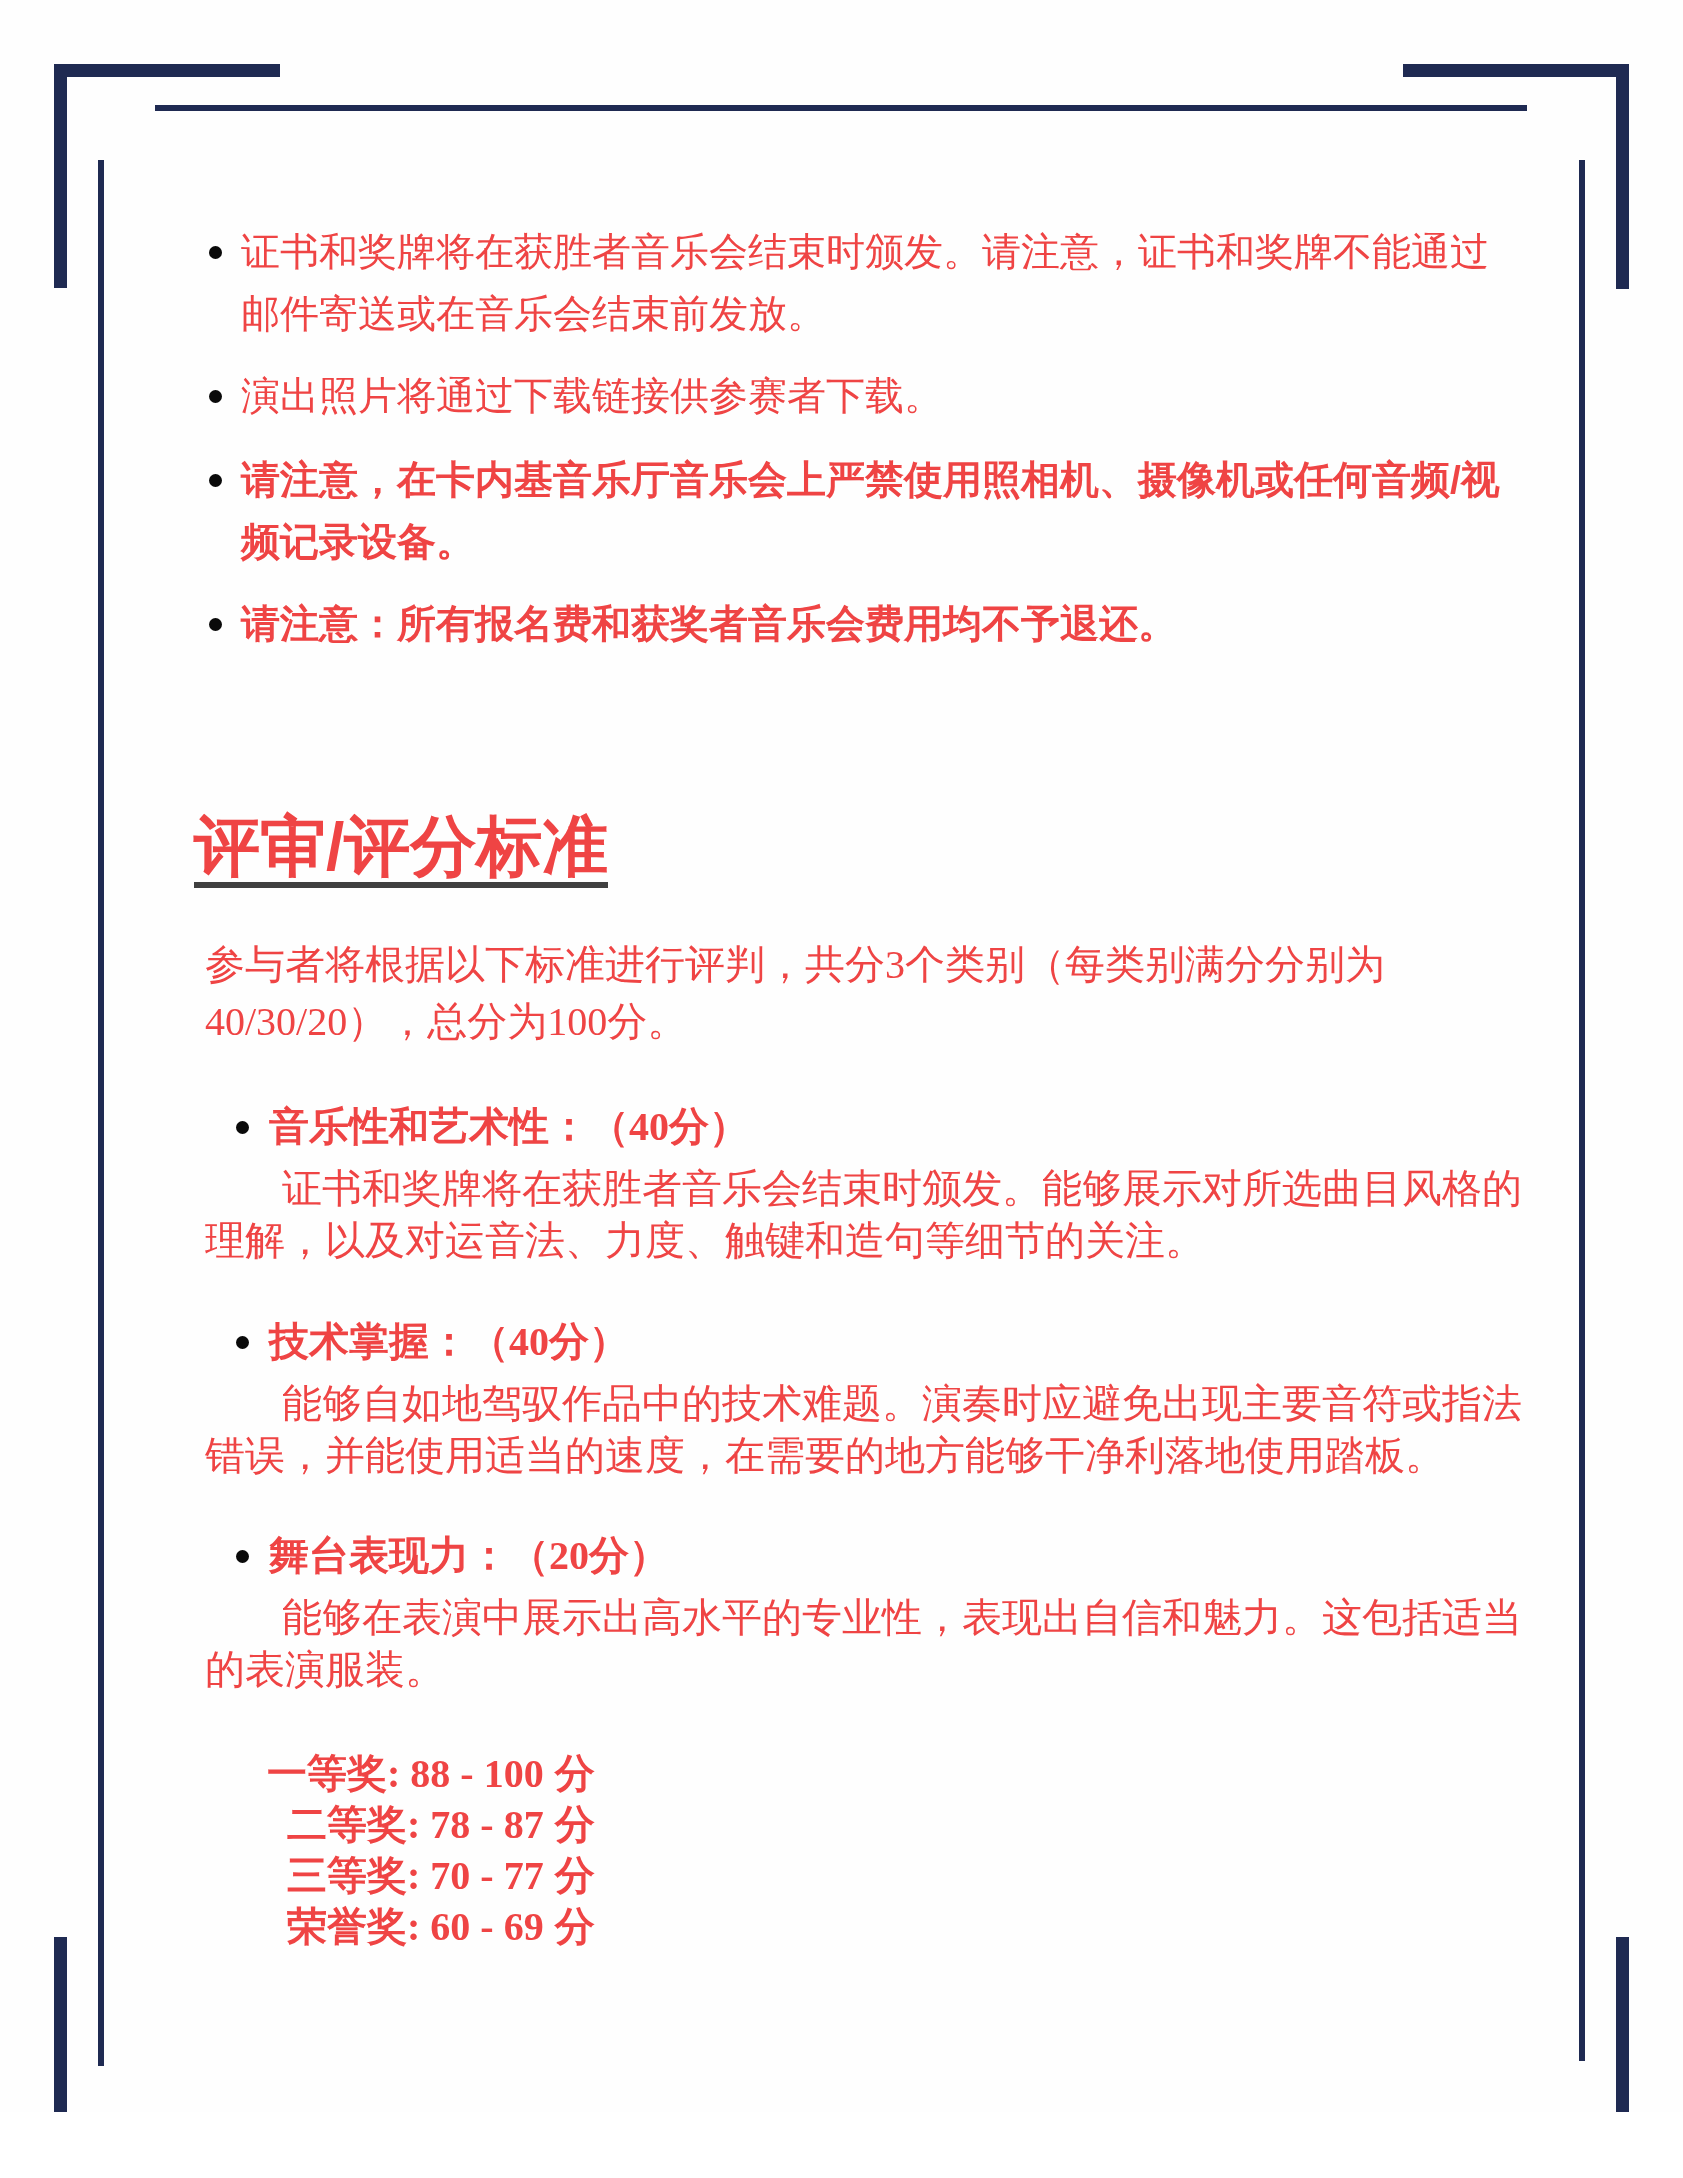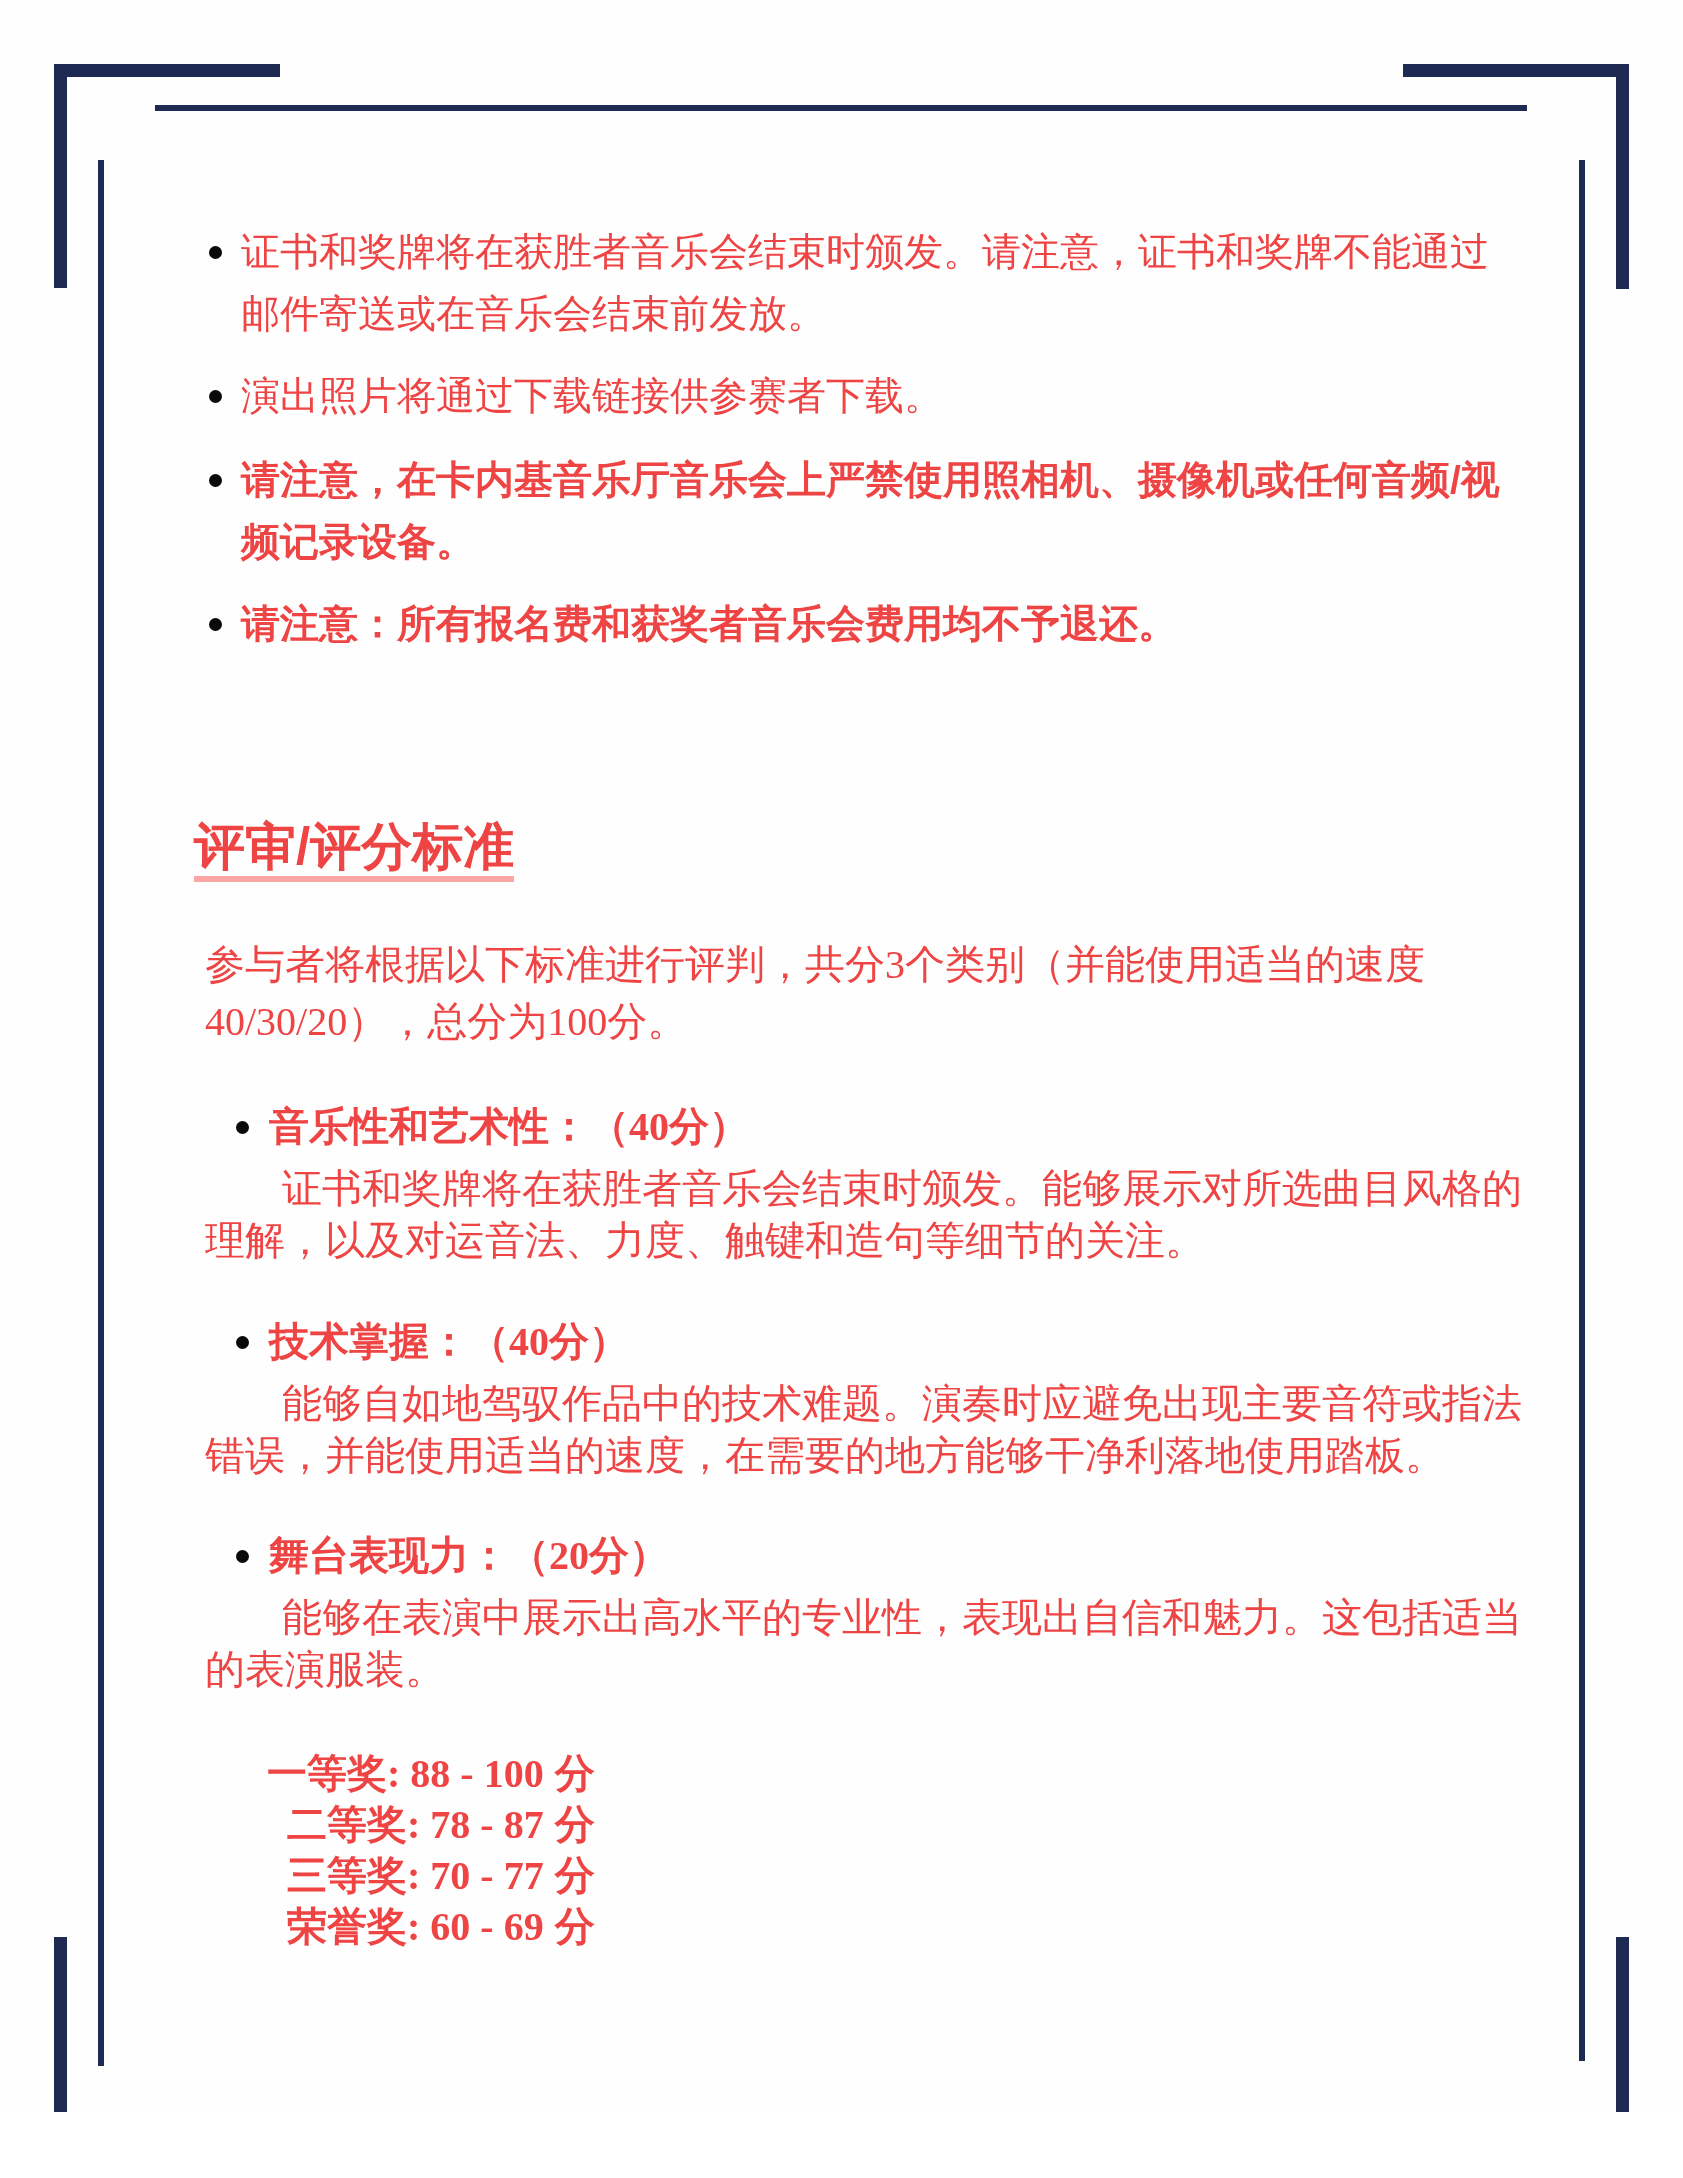--- a/index.html
+++ b/index.html
@@ -37,22 +37,22 @@
   ul.notes li .dot{
     position:absolute;left:-32px;top:25px;width:13px;height:13px;
     border-radius:50%;background:#0a0a0a;
   }
   ul.notes.bold{font-weight:700;}
   .notes-a{top:221px;}
   .notes-b{top:449px;}
 
   .section-heading{
     position:absolute;left:194px;top:818px;
-    font-size:51px;font-weight:700;line-height:57px;
-    border-bottom:6px solid #fca5a5;padding-bottom:1px;
+    font-size:66px;font-weight:700;line-height:57px;
+    border-bottom:6px solid #404040;padding-bottom:7px;
   }
 
   .intro{
     position:absolute;left:205px;top:936px;width:1346px;
     font-size:40px;line-height:56px;
   }
 
   .criterion{position:absolute;left:205px;width:1351px;}
   .criterion .crit-title{
     position:relative;margin-left:64px;
@@ -111,21 +111,21 @@
     </li>
     <li>
       <span class="dot"></span>
       <span>请注意：所有报名费和获奖者音乐会费用均不予退还。</span>
     </li>
   </ul>
 
   <div class="section-heading">评审/评分标准</div>
 
   <div class="intro">
-    <span>参与者将根据以下标准进行评判，共分</span><span class="serif">3</span><span>个类别（并能使用适当的速度</span><br>
+    <span>参与者将根据以下标准进行评判，共分</span><span class="serif">3</span><span>个类别（每类别满分分别为</span><br>
     <span class="serif">40/30/20</span><span>），总分为</span><span class="serif">100</span><span>分。</span>
   </div>
 
   <div class="criterion crit-1">
     <div class="crit-title">
       <span class="dot"></span>
       <span>音乐性和艺术性：（</span><span class="serif">40</span><span>分）</span>
     </div>
     <div class="crit-body">证书和奖牌将在获胜者音乐会结束时颁发。能够展示对所选曲目风格的理解，以及对运音法、力度、触键和造句等细节的关注。</div>
   </div>

